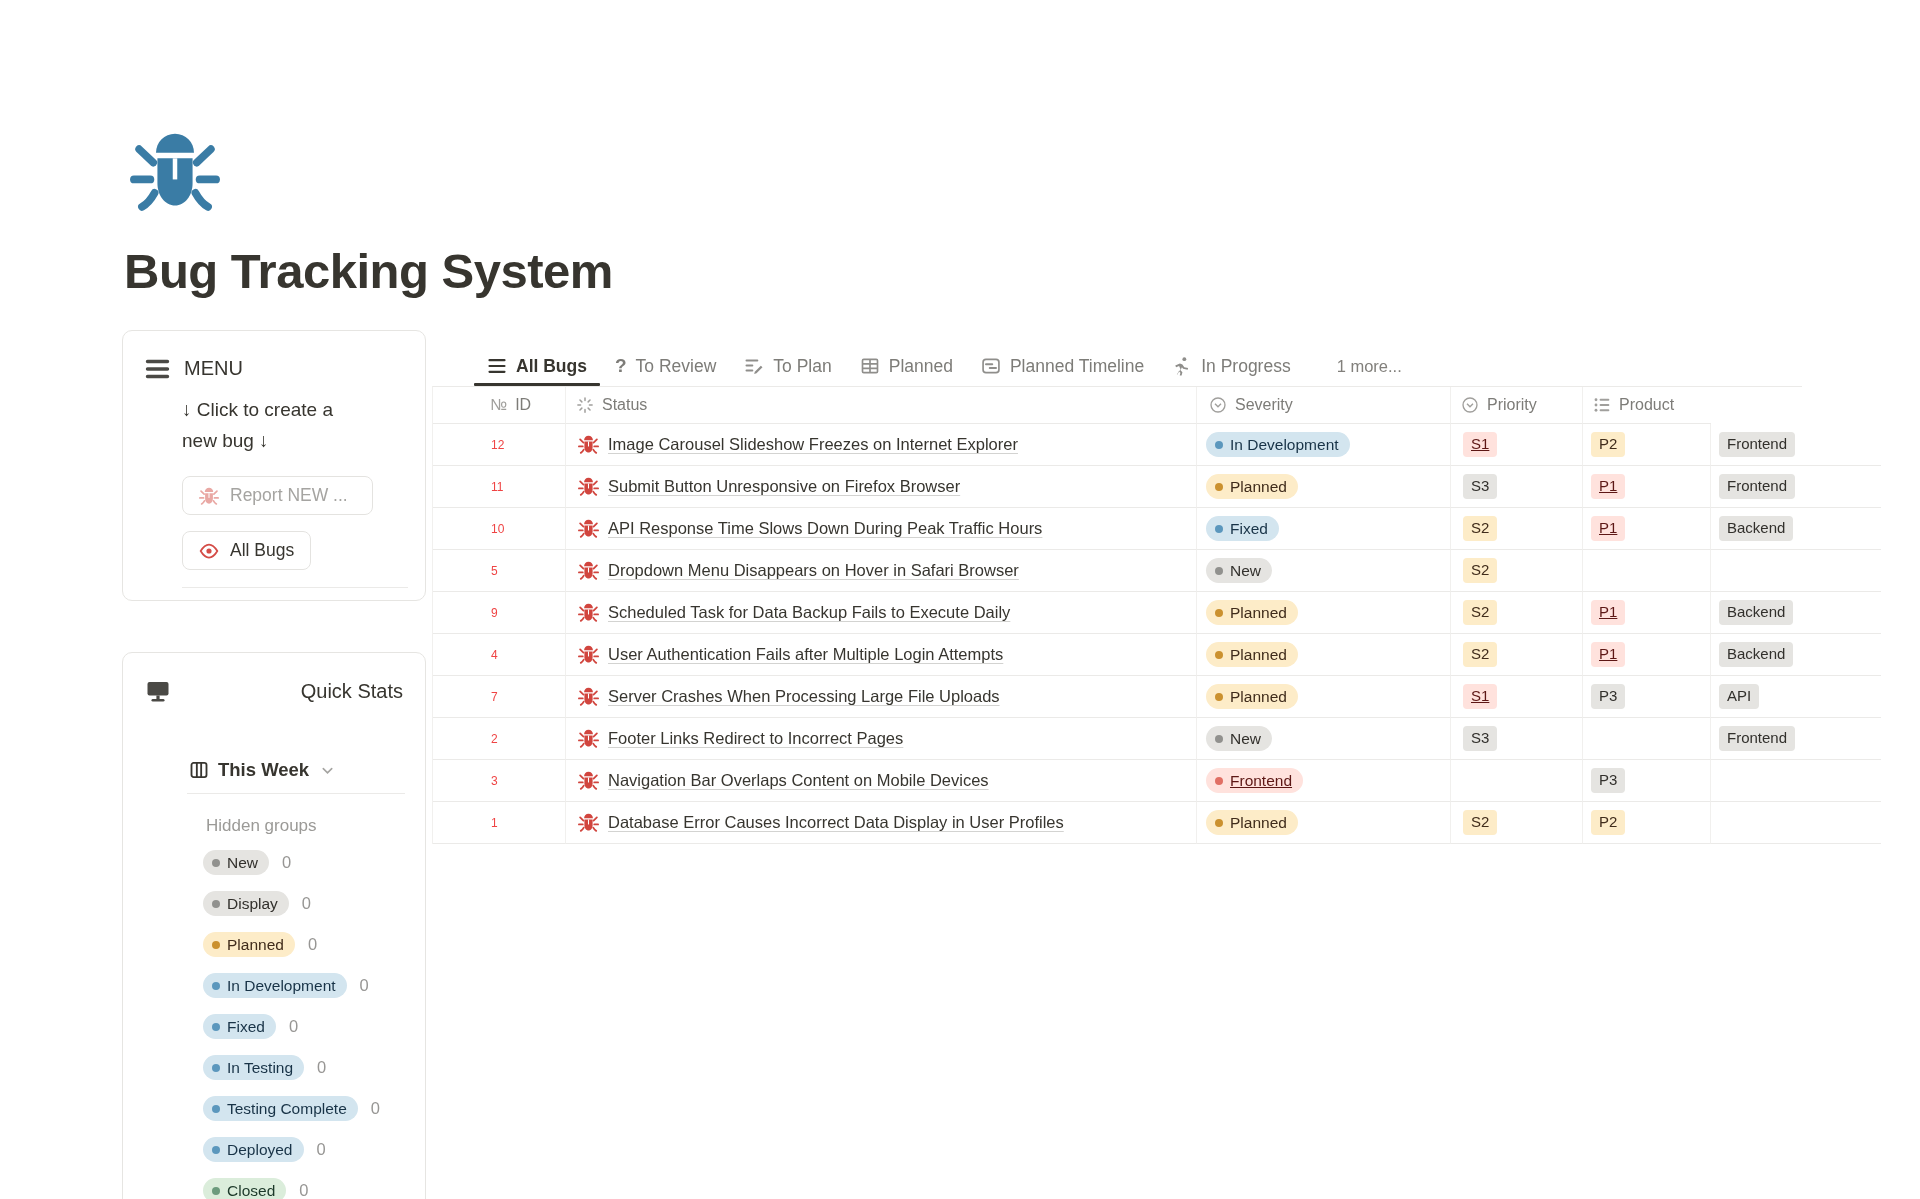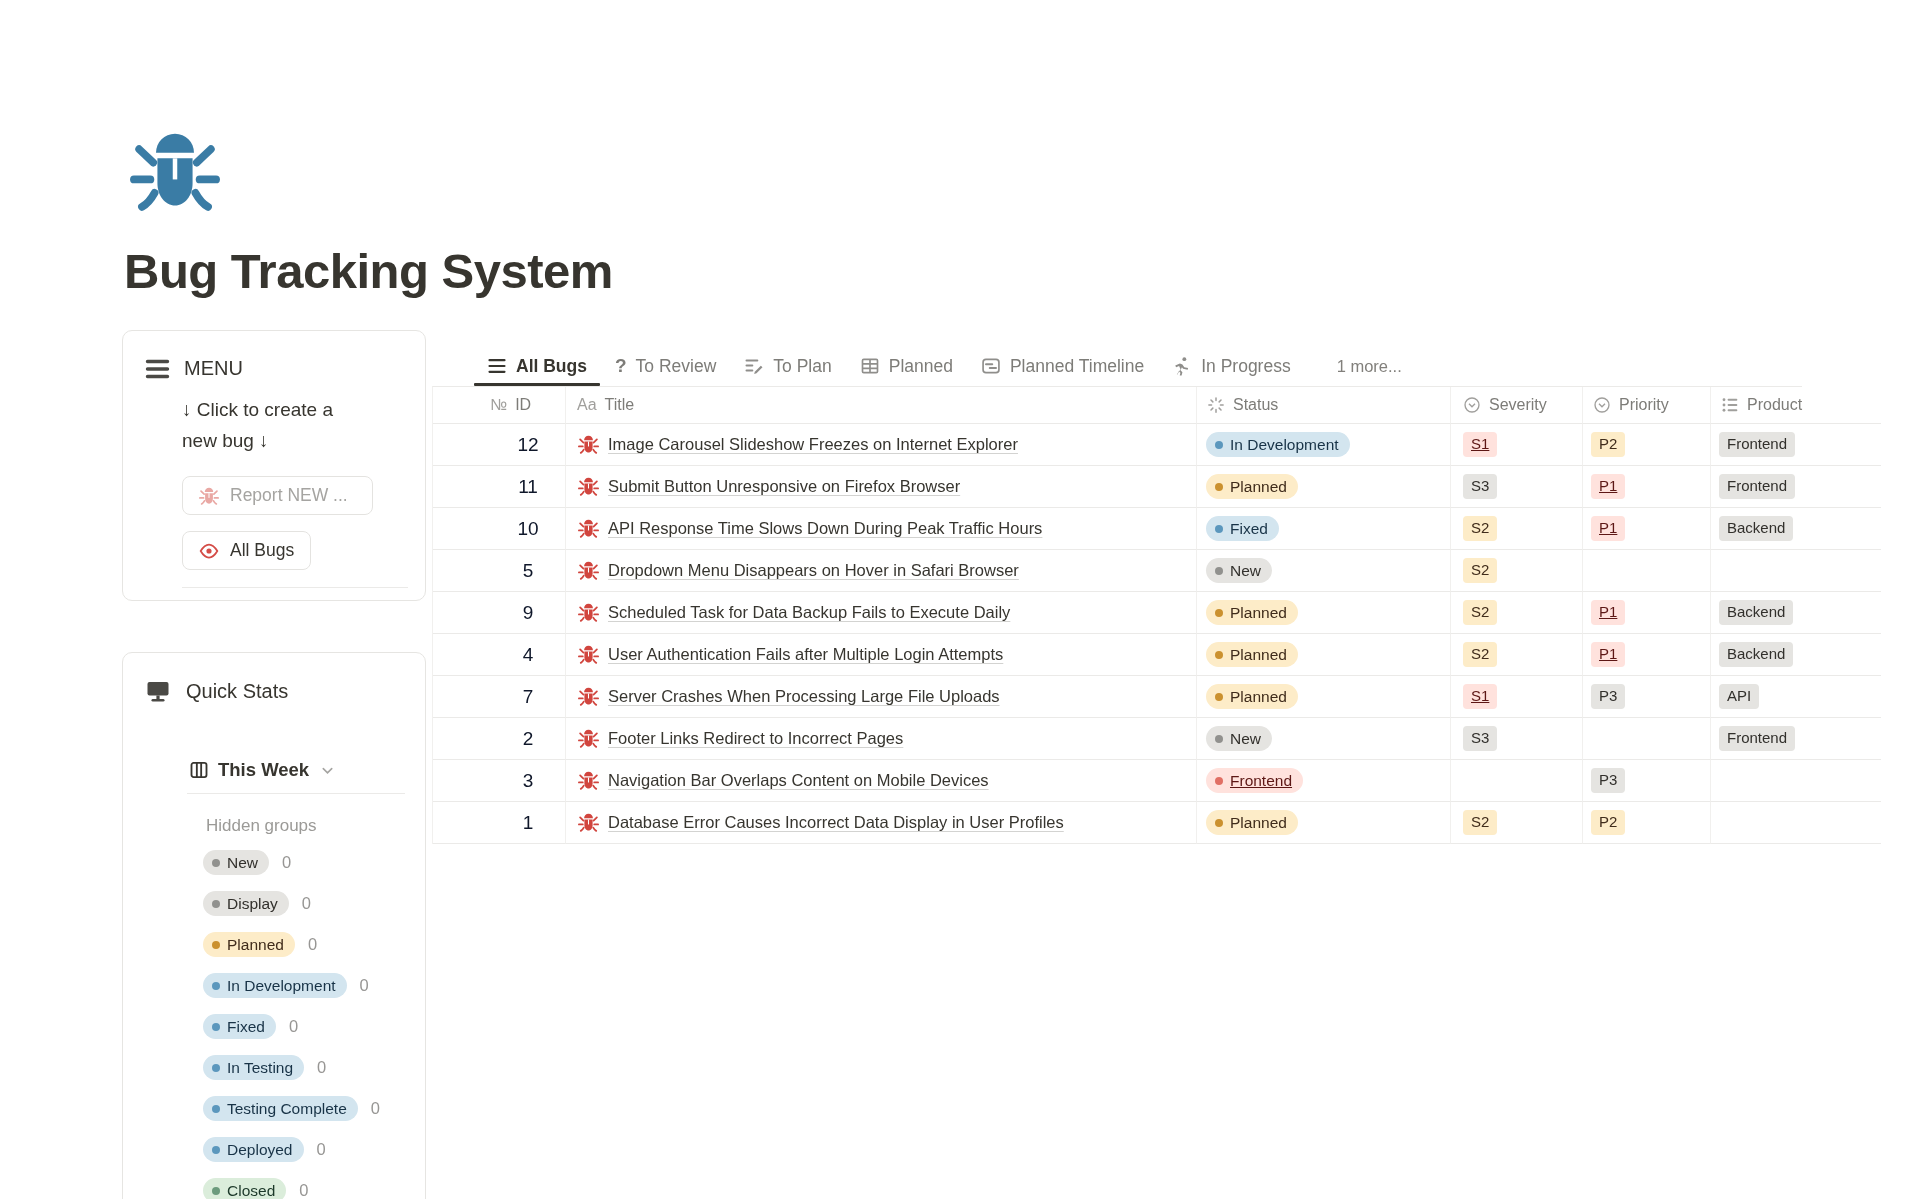--- a/index.html
+++ b/index.html
@@ -26,21 +26,21 @@
     border:1px solid #E4E3E0; border-radius:8px; height:39px; padding:0 16px;
     font-size:17.5px; background:#fff; width:max-content; }
   .side-btn .ico { width:20px; height:20px; }
   #report-btn { width:191px; color:#A5A4A1; margin-top:20px; }
   #report-btn .ico { color:#E9A8A4; }
   #allbugs-btn .ico { color:#D44C47; }
   .side-div { margin:17px 0 0 37px; width:226px; height:1px; background:#EBEAE8; }
   .db-row { margin:17px 0 0 39px; gap:15px; font-size:19px; }
   .tri { font-size:12px; color:#37352F; }
 
-  .qs-head { gap:15px; font-size:20px; }
+  .qs-head { gap:15px; font-size:20px;justify-content:space-between; }
   .qs-head .ico { width:26px; height:24px; color:#4A4945; }
   .tw-row { margin:56px 0 0 44px; gap:9px; font-size:18.5px; font-weight:700; }
   .tw-row .ico { width:20px; height:20px; color:#37352F; }
   .tw-row .chev { width:15px; height:15px; color:#A5A4A1; margin-left:2px; }
   .tw-div { margin:12px 0 0 42px; width:218px; height:1px; background:#EBEAE8; }
   #hidden-groups-label { margin:22px 0 0 61px; font-size:17px; color:#9B9A97; }
   #groups { margin:6px 0 0 58px; }
   .group-row { height:41px; display:flex; align-items:center; gap:13px; }
   .count { font-size:16.5px; color:#979694; }
 
@@ -71,21 +71,21 @@
 
   
   #table { left:432px; top:386px; width:1370px;
     border-top:1px solid #EBEAE8; border-left:1px solid #F1F0EE; }
   .tr { display:grid; grid-template-columns:133px 631px 254px 132px 128px 170px; }
   .td, .th { border-bottom:1px solid #EBEAE8; display:flex; align-items:center; overflow:hidden; }
   .td:not(:last-child), .th:not(:last-child) { border-right:1px solid #F1F0EE; }
   .thead .th { height:37px; color:#7D7C78; font-size:16px; gap:8px; }
   .tr .td { height:42px; }
   .th .ico { width:18px; height:18px; color:#A09F9C; flex:0 0 auto; }
-  .th-id { padding-left:57px; } .td-id { padding-left:58px; color:#0f172a; font-size:19px;justify-content:center; }
+  .th-id { padding-left:57px; } .td-id { padding-left:58px; color:#ef4444; font-size:12px; }
   .th-title { padding-left:11px; } .td-title { padding-left:12px; gap:9px; }
   .th-status { padding-left:10px; } .td-status { padding-left:9px; }
   .th-sev { padding-left:12px; } .td-sev { padding-left:12px; }
   .th-pri { padding-left:10px; } .td-pri { padding-left:8px; }
   .th-prod { padding-left:10px;text-align:center; } .td-prod { padding-left:8px; }
   .glyph { font-size:16px; color:#A09F9C; }
   .bug-sm { width:21px; height:21px; color:#D1453E; flex:0 0 auto; }
   .row-link { font-size:16.5px; font-weight:500; color:#37352F; white-space:nowrap;
     text-decoration:underline; text-decoration-color:rgba(55,53,47,.22);
     text-underline-offset:3px; text-decoration-thickness:1px; }
@@ -305,24 +305,20 @@
     </div>
     <span id="more-tabs">1 more...</span>
   </div>
 
 <div id="table" class="abs">
   <div class="tr thead">
       <div class="th th-id">
         <span class="glyph">№</span>
         <span>ID</span>
       </div>
-      <div class="th th-title">
-        <span class="glyph">Aa</span>
-        <span>Title</span>
-      </div>
       <div class="th th-status">
         <span class="ico">
           <svg viewBox="0 0 24 24" stroke="currentColor" stroke-width="2" stroke-linecap="round">
             <path d="M12 2.5v3.6M18.7 5.3l-2.5 2.5M21.5 12h-3.6M18.7 18.7l-2.5-2.5M12 21.5v-3.6M5.3 18.7l2.5-2.5M2.5 12h3.6M5.3 5.3l2.5 2.5"></path>
           </svg>
         </span>
         <span>Status</span>
       </div>
       <div class="th th-sev">
         <span class="ico">

